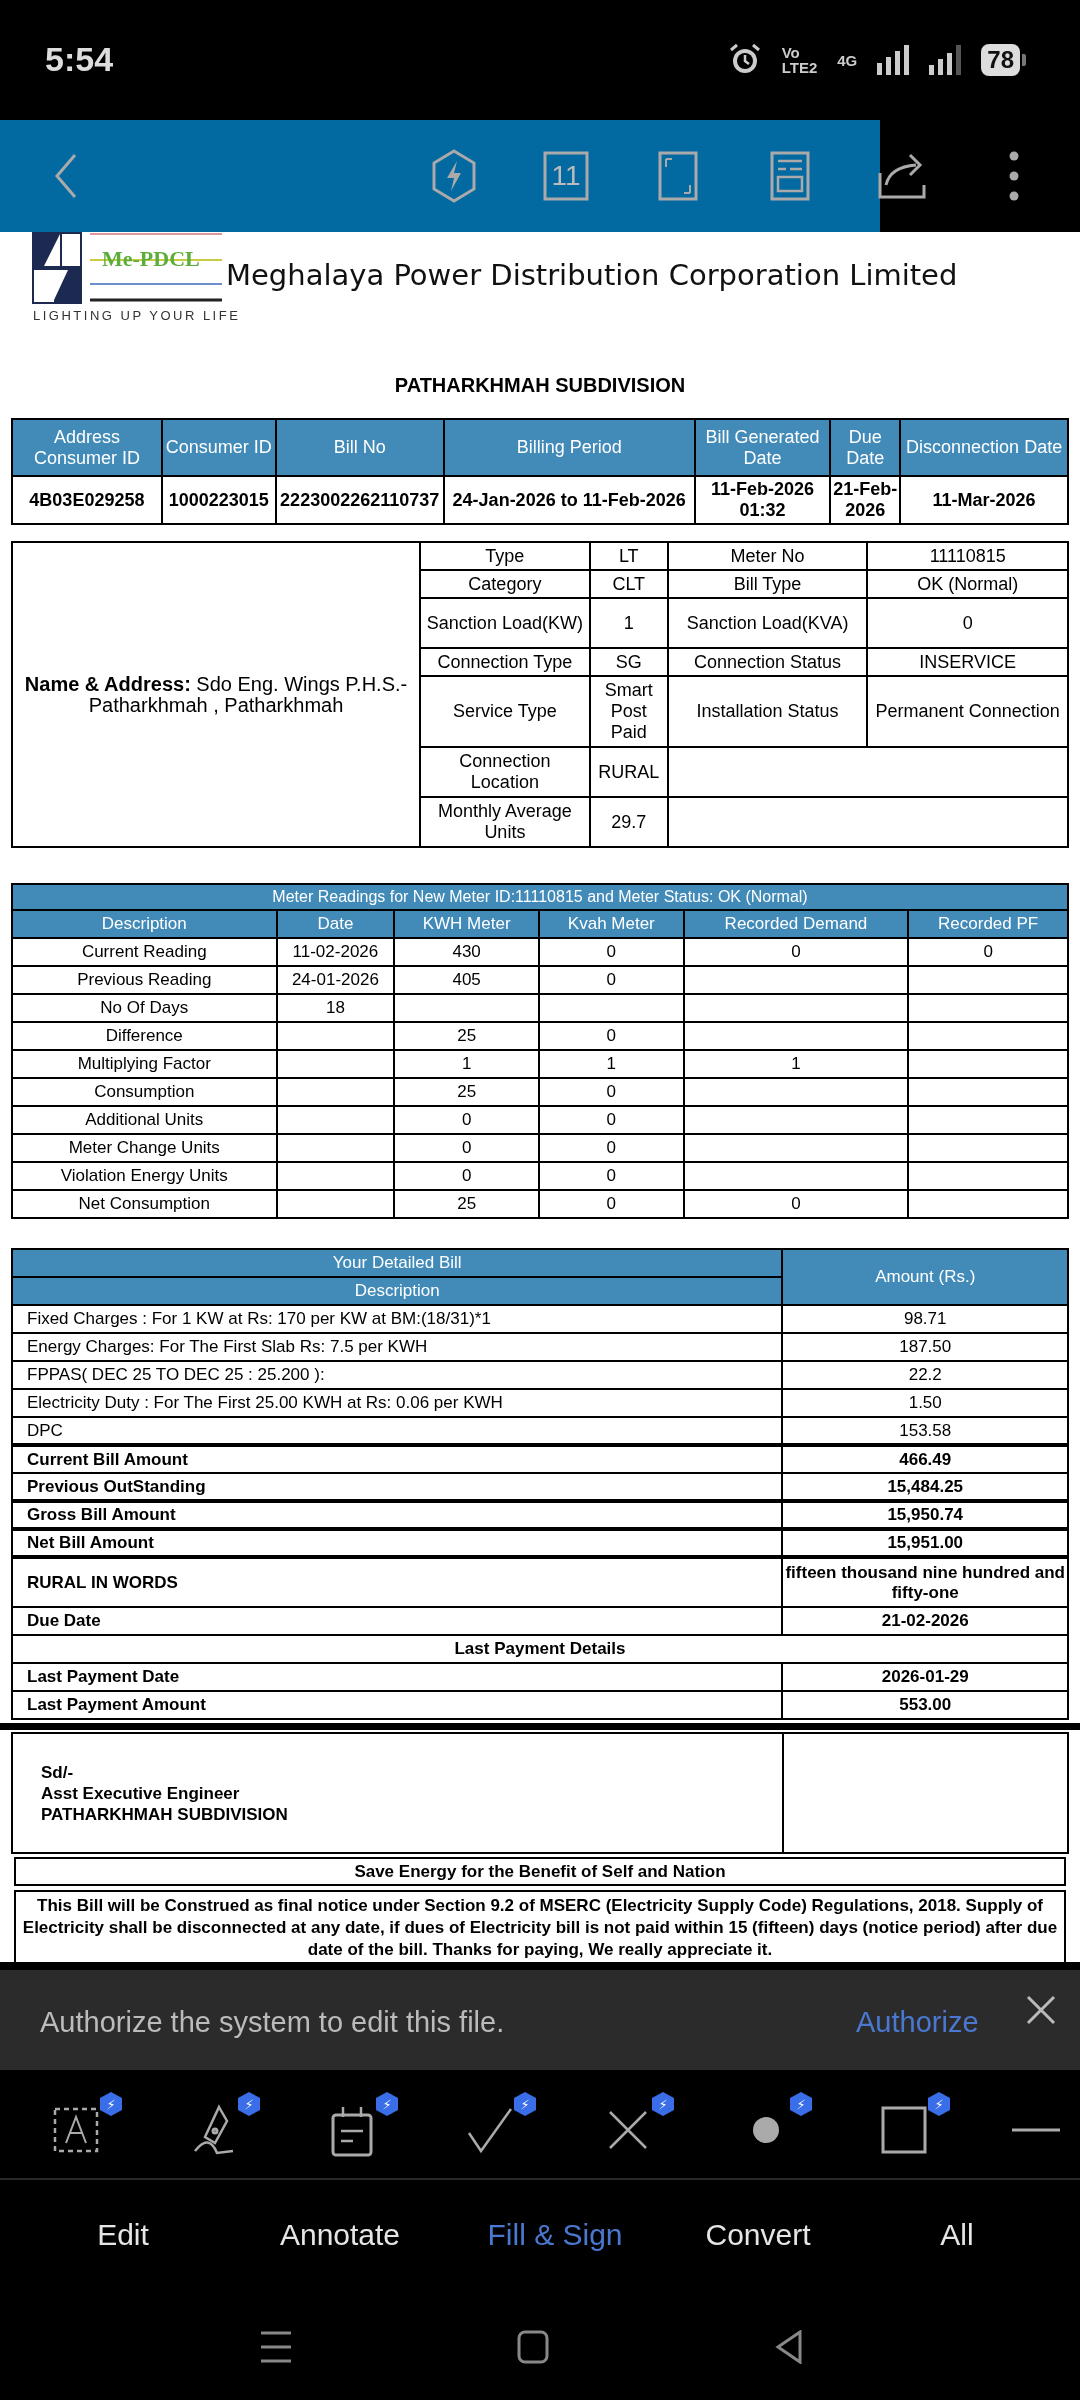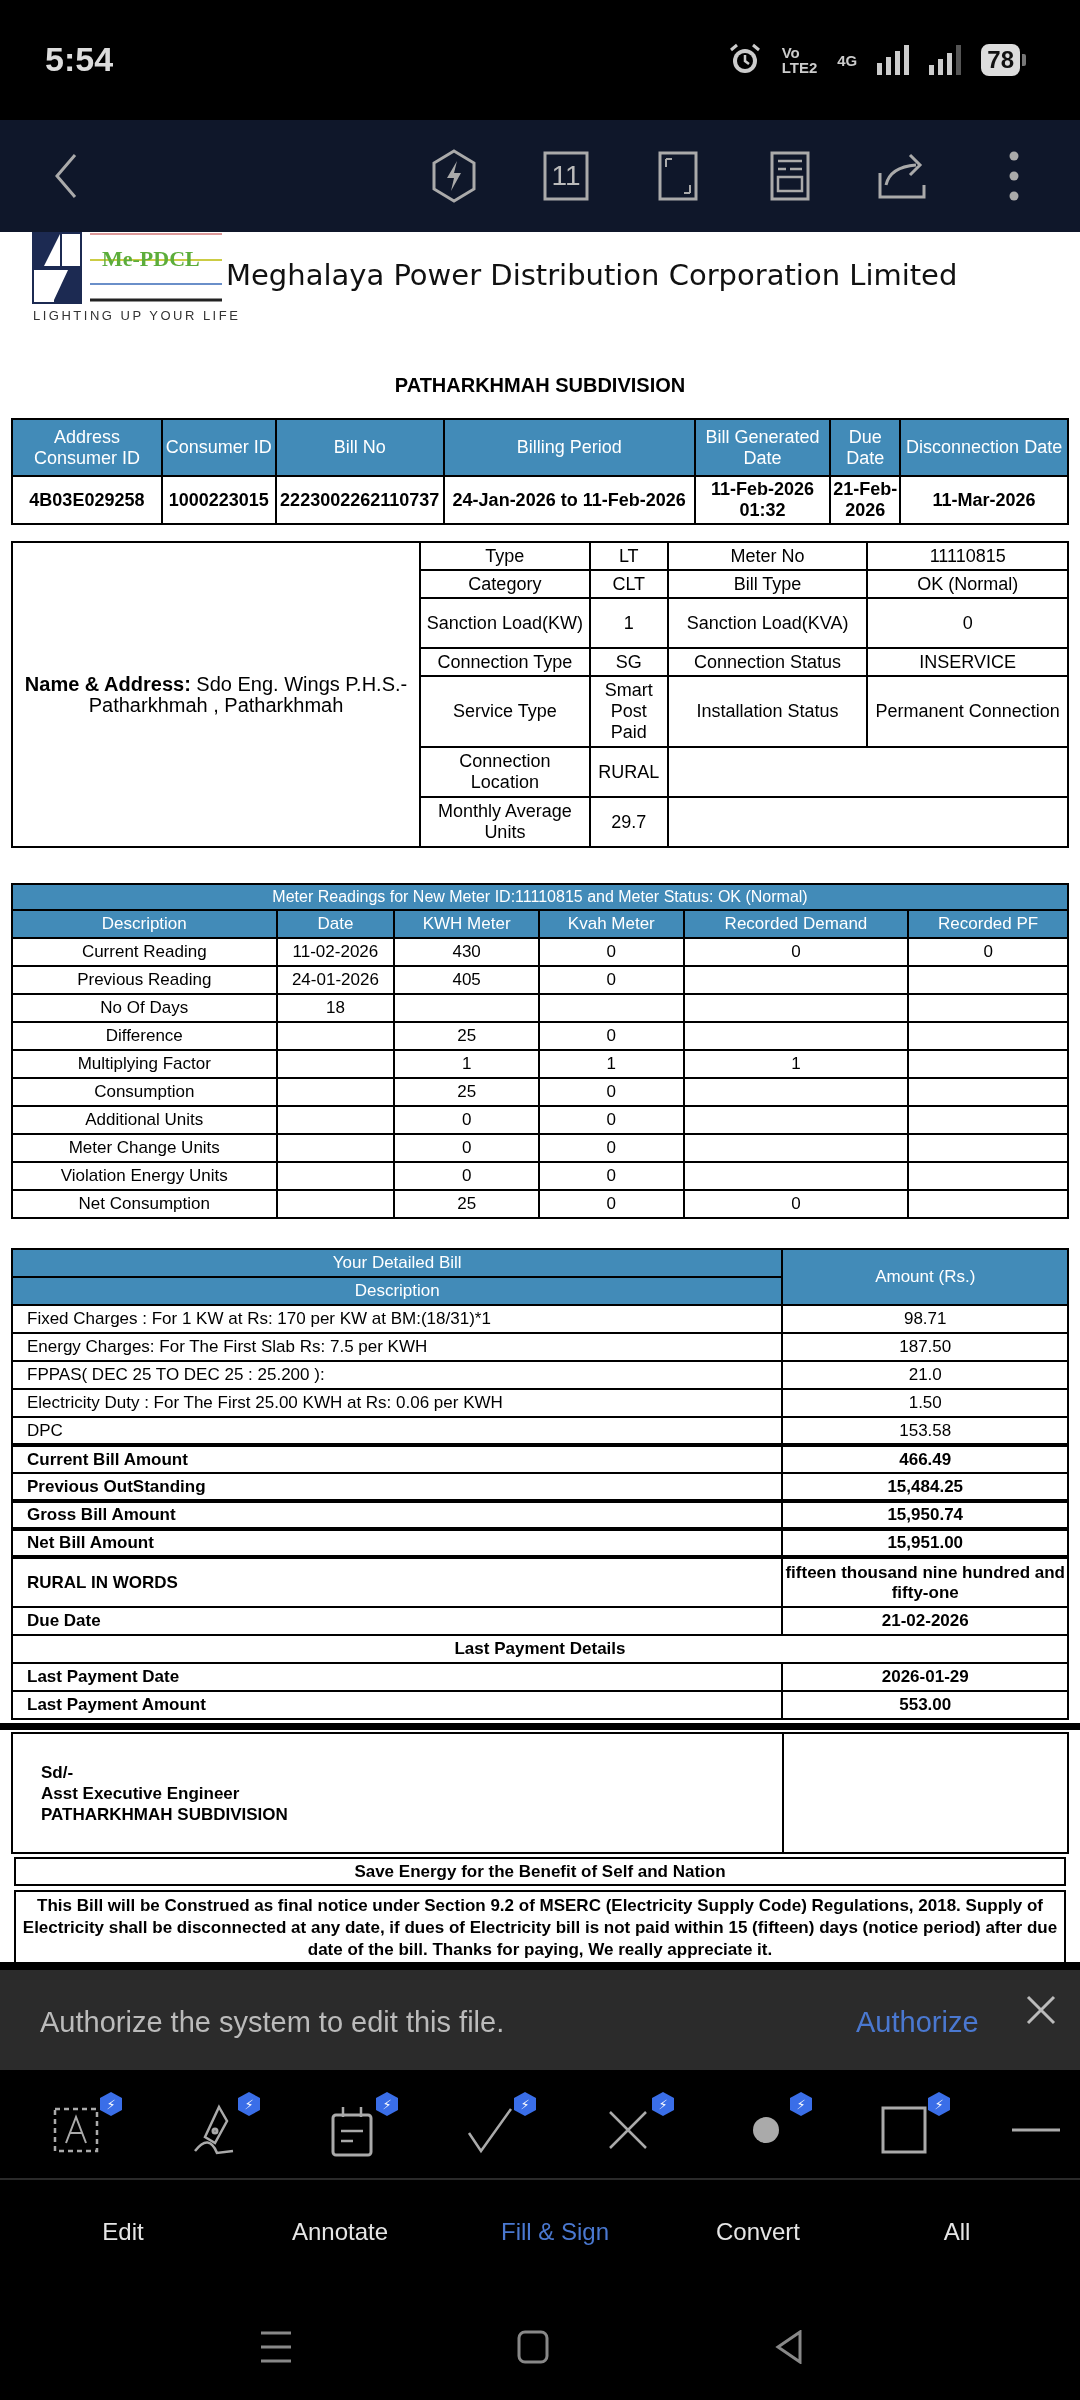--- a/index.html
+++ b/index.html
@@ -12,21 +12,21 @@
   .sb-right { position: absolute; right: 60px; top: 42px; display: flex; align-items: center; gap: 20px; color: #ccc; }
   .sb-right .volte { font-size: 15px; line-height: 15px; font-weight: bold; }
   .sb-right .net { font-size: 15px; font-weight: bold; }
   .bars { display: flex; align-items: flex-end; gap: 4px; height: 30px; }
   .bars span { width: 5px; background: #ccc; display: block; }
   .bars.dim span:last-child { background: #555; }
   .battery { background: #ddd; color: #111; font-weight: bold; font-size: 24px; border-radius: 8px; padding: 2px 6px; position: relative; }
   .battery::after { content: ""; position: absolute; right: -6px; top: 10px; width: 4px; height: 12px; background: #777; border-radius: 0 2px 2px 0; }
 
   
-  .toolbar { position: absolute; top: 120px; left: 0; width: 1080px; height: 112px; background: #0f172a; }
+  .toolbar { position: absolute; top: 120px; left: 0; width: 880px; height: 112px; background: #0369a1; }
   .tb-icon { position: absolute; top: 28px; width: 56px; height: 56px; display: flex; align-items: center; justify-content: center; color: #bbb; }
   .tb-icon svg { stroke: #aaa; fill: none; stroke-width: 3; }
 
   
   .doc { position: absolute; top: 232px; left: 0; width: 1080px; height: 1730px; background: #fff; overflow: hidden; color: #000; }
   .logo { position: absolute; left: 30px; top: 0; width: 195px; height: 90px; }
   .logo-tagline { position: absolute; left: 33px; top: 76px; font-size: 13px; letter-spacing: 2.5px; color: #333; }
   .company { position: absolute; left: 226px; top: 26px; font-size: 29px; color: #111; font-family: "DejaVu Sans", sans-serif; }
   .subdiv { position: absolute; top: 142px; width: 1080px; text-align: center; font-size: 20px; font-weight: bold; }
 
@@ -70,21 +70,21 @@
   .authbar .close { position: absolute; left: 1025px; top: 20px; font-size: 40px; color: #bbb; }
 
   
   .tools { position: absolute; top: 2070px; left: 0; width: 1080px; height: 110px; background: #000; border-bottom: 2px solid #2a2a2a; }
   .tool { position: absolute; top: 30px; width: 60px; height: 60px; display: flex; align-items: center; justify-content: center; }
   .tool svg { stroke: #aaa; fill: none; stroke-width: 3; }
   .badge { position: absolute; top: -8px; right: -16px; width: 22px; height: 24px; background: #3a6ee8; clip-path: polygon(50% 0, 100% 25%, 100% 75%, 50% 100%, 0 75%, 0 25%); color: #fff; font-size: 13px; display: flex; align-items: center; justify-content: center; }
 
   
   .tabs { position: absolute; top: 2182px; left: 0; width: 1080px; height: 110px; background: #000; }
-  .tab { position: absolute; top: 36px; font-size: 24px; color: #e6e6e6; transform: translateX(-50%); white-space: nowrap; }
+  .tab { position: absolute; top: 36px; font-size: 30px; color: #e6e6e6; transform: translateX(-50%); white-space: nowrap; }
   .tab.active { color: #4a78d0; }
 
   
   .navbar { position: absolute; top: 2292px; left: 0; width: 1080px; height: 108px; background: #000; }
   .nav-btn { position: absolute; top: 30px; width: 50px; height: 50px; display: flex; align-items: center; justify-content: center; }
   .nav-btn svg { stroke: #888; fill: none; stroke-width: 3; }
 </style>
 </head>
 <body>
 
@@ -390,21 +390,21 @@
         <tr>
           <td class="l">Fixed Charges : For 1 KW at Rs: 170 per KW at BM:(18/31)*1</td>
           <td>98.71</td>
         </tr>
         <tr>
           <td class="l">Energy Charges: For The First Slab Rs: 7.5 per KWH</td>
           <td>187.50</td>
         </tr>
         <tr>
           <td class="l">FPPAS( DEC 25 TO DEC 25 : 25.200 ):</td>
-          <td>21.0</td>
+          <td>22.2</td>
         </tr>
         <tr>
           <td class="l">Electricity Duty : For The First 25.00 KWH at Rs: 0.06 per KWH</td>
           <td>1.50</td>
         </tr>
         <tr>
           <td class="l">DPC</td>
           <td>153.58</td>
         </tr>
       </tbody>

